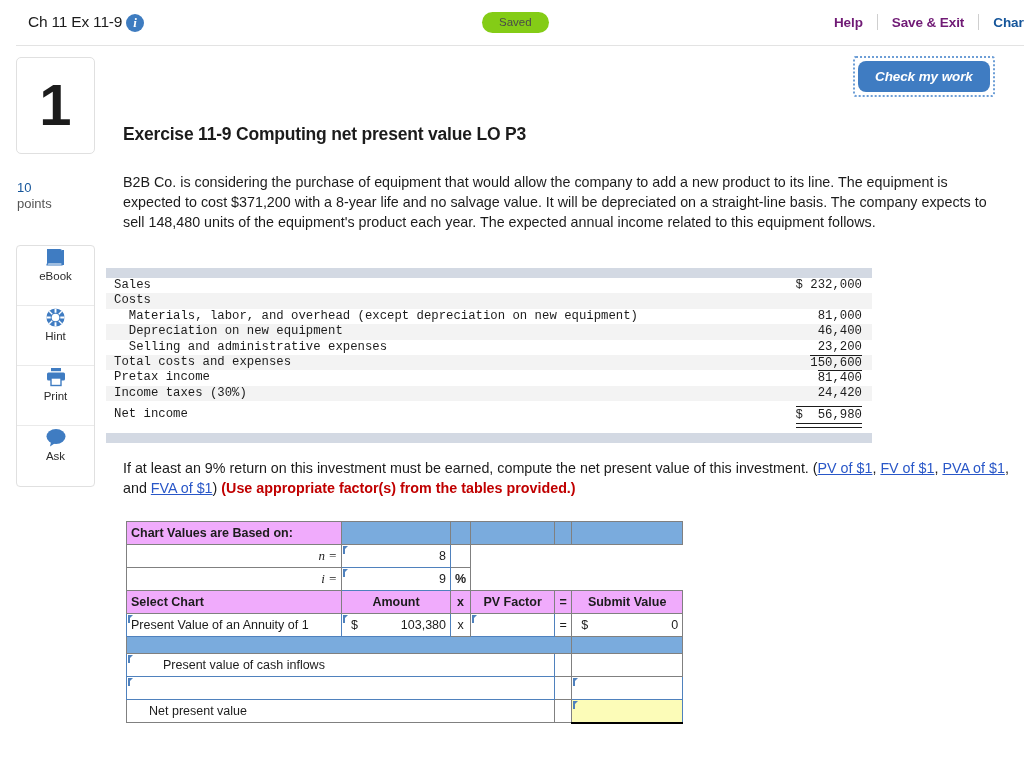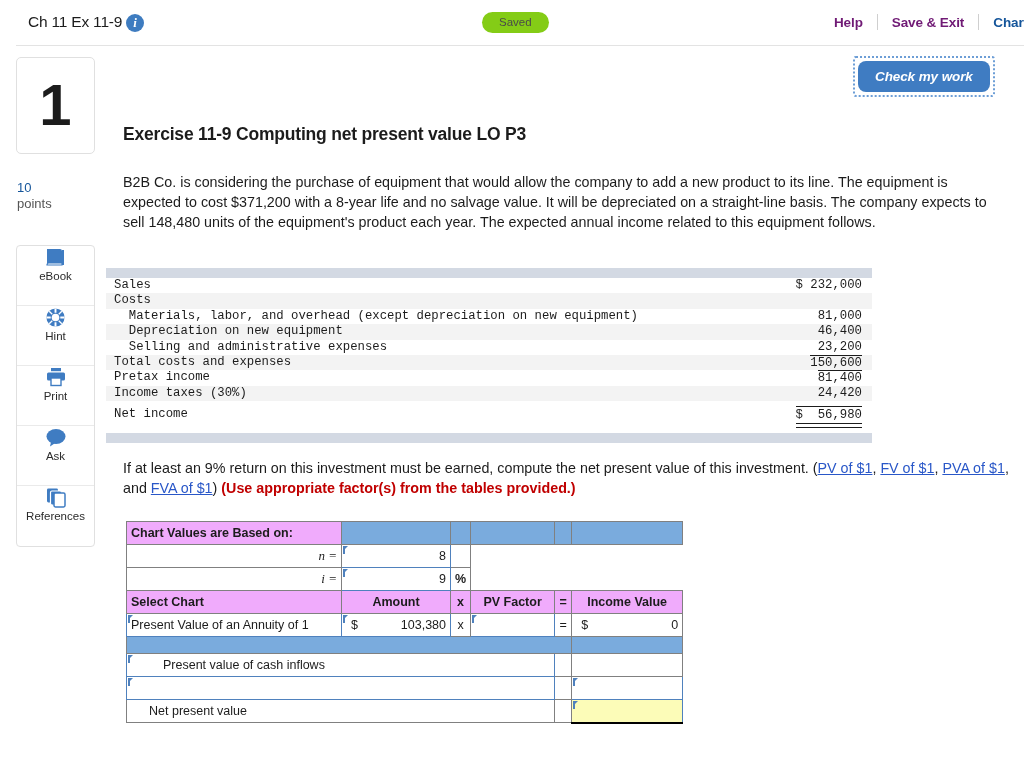--- a/index.html
+++ b/index.html
@@ -393,30 +393,20 @@
   </div>
   <div class="tool-item">
     <span class="ico">
       <svg width="22" height="19" viewBox="0 0 22 19">
         <ellipse cx="11" cy="8.5" rx="9.5" ry="7.5" fill="#3f7cc2"></ellipse>
         <path d="M6 14 L5 18.5 L11 14.5 Z" fill="#3f7cc2"></path>
       </svg>
     </span>
     <span class="lbl">Ask</span>
   </div>
-  <div class="tool-item">
-    <span class="ico">
-      <svg width="22" height="21" viewBox="0 0 22 21">
-        <rect x="2" y="1.5" width="11" height="14" rx="1.4" fill="#3f7cc2"></rect>
-        <rect x="5.5" y="4" width="11" height="14" rx="1.4" fill="#3f7cc2" stroke="#ffffff" stroke-width="1.2"></rect>
-        <rect x="9" y="6" width="11" height="14" rx="1.4" fill="#ffffff" stroke="#3f7cc2" stroke-width="1.5"></rect>
-      </svg>
-    </span>
-    <span class="lbl">References</span>
-  </div>
 </div>
 
 <div class="cmw-wrap">
   <button class="cmw-btn">Check my work</button>
 </div>
 
 <div class="main">
   <h1 class="ex-title">Exercise 11-9 Computing net present value LO P3</h1>
   <p class="intro-para">B2B Co. is considering the purchase of equipment that would allow the company to add a new product to its line. The equipment is expected to cost $371,200 with a 8-year life and no salvage value. It will be depreciated on a straight-line basis. The company expects to sell 148,480 units of the equipment's product each year. The expected annual income related to this equipment follows.</p>
 </div>
@@ -511,21 +501,21 @@
       <td class="nb"></td>
       <td class="nb"></td>
     </tr>
 
     <tr>
       <td class="blue">Select Chart</td>
       <td class="blue ctr">Amount</td>
       <td class="blue ctr">x</td>
       <td class="blue ctr">PV Factor</td>
       <td class="blue ctr">=</td>
-      <td class="blue ctr">Income Value</td>
+      <td class="blue ctr">Submit Value</td>
     </tr>
 
     <tr>
       <td class="cellin">
         <span class="flag"></span>
         <span>Present Value of an Annuity of 1</span>
       </td>
       <td class="cellin" style="position:relative;">
         <span class="flag"></span>
         <span style="position:absolute;left:9px;">$</span>

